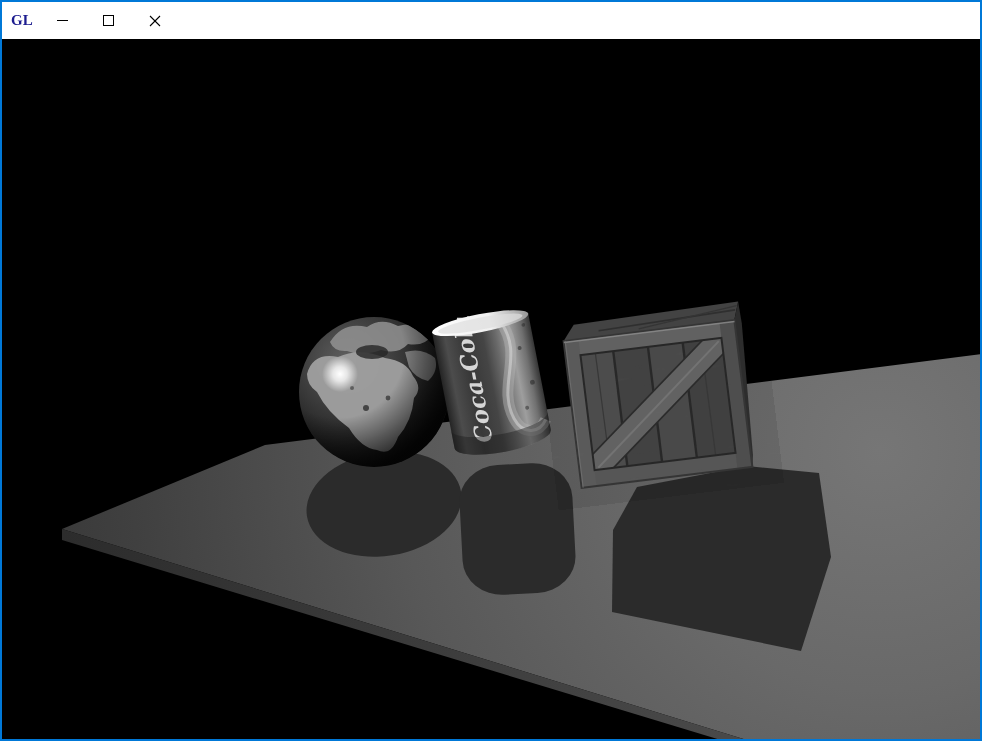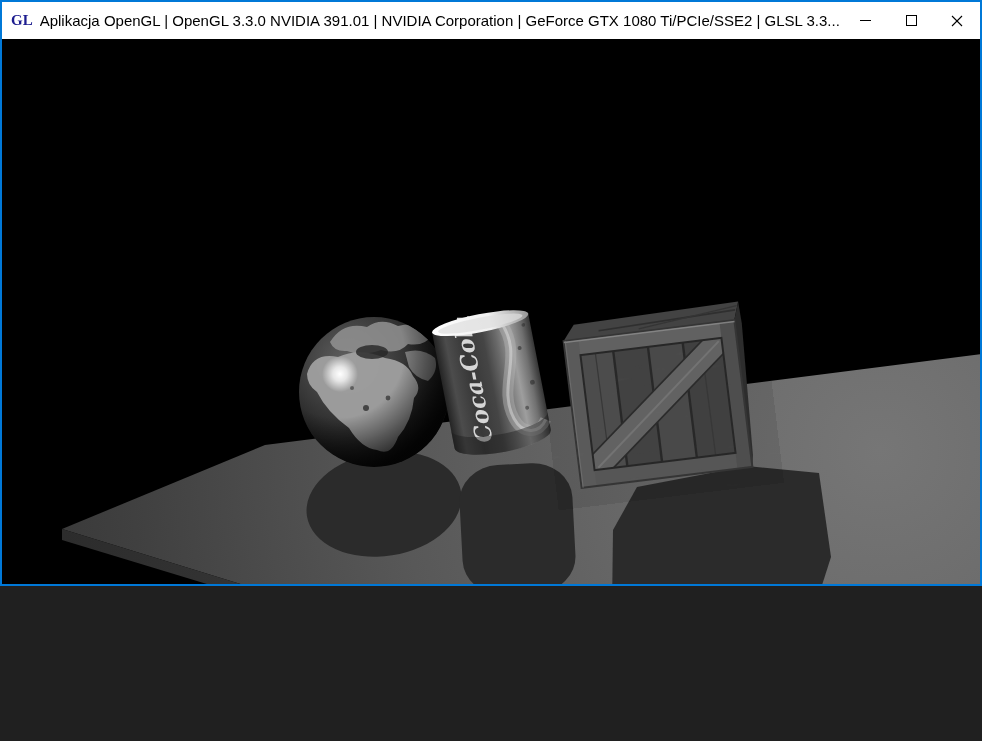--- a/index.html
+++ b/index.html
@@ -1,18 +1,18 @@
 <!DOCTYPE html>
 <html><head>
 <meta charset="utf-8">
 <style>
   html,body{margin:0;padding:0;background:#202020;}
   .window{
     position:relative;
-    width:982px;height:586px;
+    width:982px;height:741px;
     box-sizing:border-box;
     border:2px solid #0078d7;
     background:#fde047;
     font-family:"Liberation Sans", sans-serif;
     overflow:hidden;
   }
   .titlebar{
     height:37px;
     background:#ffffff;
     display:flex;
@@ -51,21 +51,20 @@
   }
   .viewport svg{display:block;}
 </style>
 </head>
 <body>
 
 <div class="window">
 
   <div class="titlebar">
     <span class="app-icon">GL</span>
-    <span class="title">Aplikacja OpenGL | OpenGL 3.3.0 NVIDIA 391.01 | NVIDIA Corporation | GeForce GTX 1080 Ti/PCIe/SSE2 | GLSL 3.3...</span>
     <div class="controls">
       <button class="tb-btn" aria-label="Minimize">
         <span class="glyph-min"></span>
       </button>
       <button class="tb-btn" aria-label="Maximize">
         <span class="glyph-max"></span>
       </button>
       <button class="tb-btn" aria-label="Close">
         <svg width="12" height="12" viewBox="0 0 12 12">
           <line x1="1" y1="1" x2="11" y2="11" stroke="#000" stroke-width="1.1"></line>

